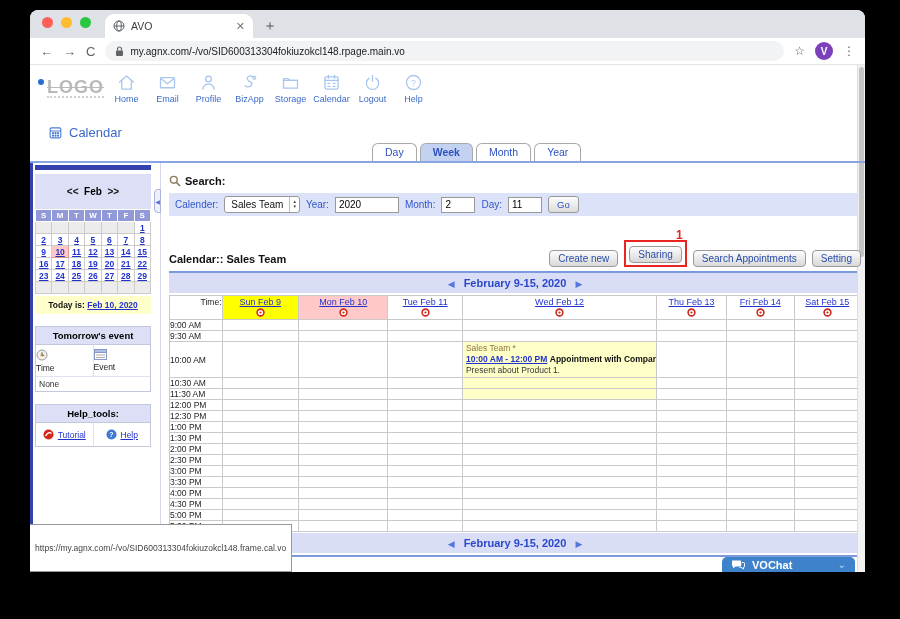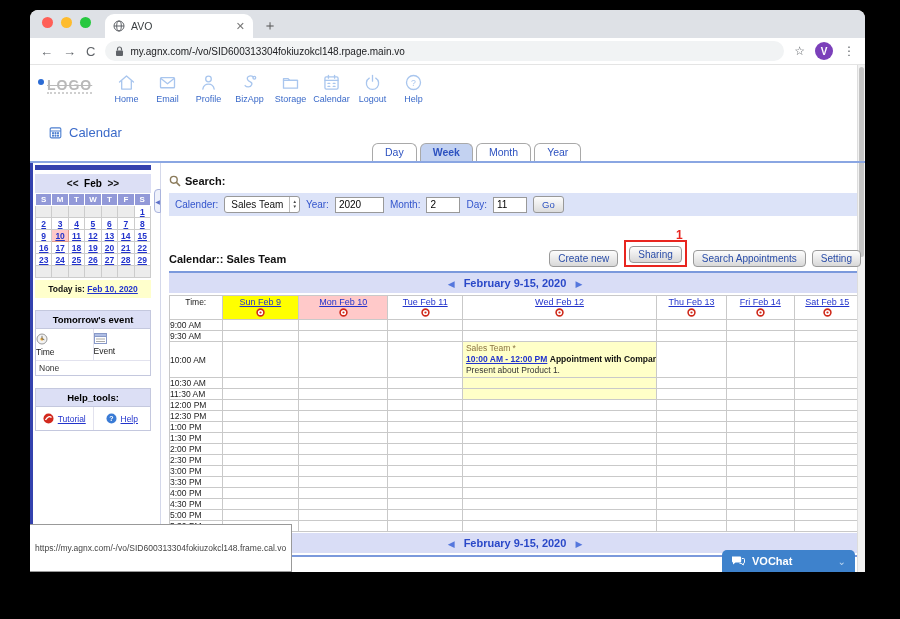--- a/index.html
+++ b/index.html
@@ -28,21 +28,21 @@
   
   .pagebody{position:relative;height:507px;background:#fff;overflow:hidden;}
   .leftedge{position:absolute;left:0;top:97px;bottom:0;width:3px;background:#3442ae;}
   .sidetop{height:5px;background:#3442ae;margin:0 0 4px 0;}
   .vscroll{position:absolute;right:0;top:0;bottom:0;width:8px;background:#f2f2f2;border-left:1px solid #ddd;}
   .vthumb{position:absolute;top:2px;left:1px;width:5px;height:190px;background:#c4c4c4;border-radius:3px;}
   
   .appheader{display:flex;align-items:flex-start;padding:7px 0 0 8px;height:52px;}
   .logo{width:72px;padding-top:6px;display:flex;align-items:flex-start;gap:3px;}
   .logo .dot{width:6px;height:6px;border-radius:50%;background:#2b6bd4;margin-top:1px;}
-  .logotext{color:#b9b9b9;font-weight:bold;font-size:14px;letter-spacing:1px;
+  .logotext{color:#b9b9b9;font-weight:bold;font-size:18px;letter-spacing:1px;
     text-decoration:line-through;border-bottom:2px dotted #cfcfcf;line-height:1;}
   .mainnav{display:flex;gap:8px;}
   .navitem{width:33px;display:flex;flex-direction:column;align-items:center;gap:1px;}
   .navitem svg{width:21px;height:21px;stroke:#a9c6ee;fill:none;stroke-width:1.5;stroke-linecap:round;stroke-linejoin:round;}
   .navitem .nlabel{font-size:9px;color:#3b6ac9;}
   
   .titlerow{display:flex;align-items:center;gap:6px;margin:8px 0 0 18px;}
   .titlerow .ttext{color:#3b6ac9;font-size:13px;}
   
   .tabsrow{position:relative;height:21px;border-bottom:2px solid #8aa6e2;margin-top:2px;}
@@ -52,21 +52,21 @@
   .vtab.active{background:#c3d2f1;font-weight:bold;}
   
   .bodyrow{display:flex;height:432px;margin-left:3px;}
   .sidebar{width:120px;padding:2px 2px 0 2px;font-size:9px;}
   .divider{width:8px;border-right:1px solid #d4d8ea;position:relative;}
   .dhandle{position:absolute;top:26px;right:-1px;width:7px;height:24px;background:#eef1fb;border:1px solid #aab4dd;
     border-radius:4px 0 0 4px;font-size:6px;color:#5b6fc8;display:flex;align-items:center;justify-content:center;}
   .main{flex:1;padding:0 4px 0 8px;min-width:0;}
   
   .minical{width:100%;border-collapse:collapse;}
-  .mc-head{background:#dcdff5;font-weight:bold;font-size:10px;text-align:center;padding:4px 0;}
+  .mc-head{background:#dcdff5;font-weight:bold;font-size:10px;text-align:center;padding:12px 0;}
   .mc-head a{color:#111;text-decoration:none;}
   .minical th{background:#9299d8;color:#fff;font-size:8px;border:1px solid #fff;padding:1px 0;width:14.28%;}
   .minical td{border:1px solid #ccc;background:#fff;text-align:center;font-size:8.5px;height:12px;padding:0;}
   .minical td.blank{background:#ececec;}
   .minical td a{color:#2233cc;font-weight:bold;}
   .minical td.today{background:#ffc9c9;border:1px solid #d98;}
   .todaybar{background:#ffffcc;font-size:8.5px;text-align:center;padding:4px 1px;margin-top:2px;}
   .todaybar b{color:#111;}
   .todaybar a{color:#2233cc;font-weight:bold;margin-top:20px;}
   
@@ -80,57 +80,57 @@
   .hcell{flex:1;display:flex;align-items:center;justify-content:center;gap:4px;padding:6px 0;border-right:1px solid #e2e2ee;}
   .hcell:last-child{border-right:none;}
   
   .searchlabel{display:flex;align-items:center;gap:4px;margin-top:12px;font-size:11px;font-weight:bold;color:#111;}
   .searchbar{margin-top:6px;background:#dce3f8;padding:3px 6px;display:flex;align-items:center;gap:6px;font-size:10px;}
   .sblabel{color:#3355cc;}
   .selbox{display:inline-flex;align-items:center;border:1px solid #999;background:#fff;border-radius:3px;height:17px;}
   .selbox .selval{padding:0 6px;font-size:10px;color:#111;}
   .selarrows{display:flex;flex-direction:column;justify-content:center;border-left:1px solid #bbb;
     padding:0 2px;font-size:4.5px;line-height:1.1;color:#444;height:100%;}
-  .sinput{border:1px solid #999;height:16px;font-size:10px;width:49px;padding:0 3px;font-family:"Liberation Sans",sans-serif;}
+  .sinput{border:1px solid #999;height:16px;font-size:10px;width:64px;padding:0 3px;font-family:"Liberation Sans",sans-serif;}
   .sinput.narrow{width:34px;}
   .gobtn{border:1px solid #999;background:linear-gradient(#fdfdfd,#dcdcdc);border-radius:3px;font-size:9.5px;
     color:#2d52c0;padding:1px 8px;height:17px;}
   
   .toolrow{display:flex;align-items:flex-end;justify-content:space-between;margin-top:12px;}
   .caltitle{font-size:11px;font-weight:bold;color:#111;padding-bottom:2px;}
   .btngroup{display:flex;align-items:flex-end;gap:6px;position:relative;padding-top:12px;}
   .fbtn{border:1px solid #9a9a9a;background:linear-gradient(#fdfdfd,#d8d8d8);border-radius:4px;font-size:10px;
     color:#2a4da8;padding:2px 8px;white-space:nowrap;}
   .redbox{border:2px solid #e8251f;padding:2px 3px;position:relative;}
   .ann1{position:absolute;top:-14px;right:2px;color:#e8251f;font-weight:bold;font-size:12px;}
   
   .bluesep{height:2px;background:#7b99dc;margin-top:4px;}
   .weekbar{background:#d9ddf6;text-align:center;padding:4px 0;font-size:11px;font-weight:bold;color:#2a48c8;}
   .weekbar .warr{color:#5577dd;font-size:9px;font-weight:normal;padding:0 6px;}
   
   .weekgrid{width:100%;border-collapse:collapse;table-layout:fixed;margin-top:2px;}
   .weekgrid th,.weekgrid td{border:1px solid #c9c9c9;padding:0;overflow:hidden;}
   .weekgrid th{font-weight:normal;height:24px;vertical-align:top;padding-top:1px;}
-  .th-time{text-align:center;font-size:8.5px;color:#222;padding-left:3px;vertical-align:middle;}
+  .th-time{text-align:right;font-size:8.5px;color:#222;padding-left:3px;vertical-align:middle;}
   .daylink{font-size:9px;font-weight:normal;color:#2233cc;text-decoration:underline;display:block;}
   .dayicon{display:block;margin:1px auto 0;}
   .timecell{font-size:8.5px;color:#222;text-align:left;padding-left:3px;white-space:nowrap;}
   .trow{height:11px;}
   .trow.tall{height:36px;}
   .trow td{background:#fff;}
   .trow td.ev{background:#ffffc8;}
   .evblock{padding:1px 3px;font-size:8.5px;line-height:1.3;text-align:left;vertical-align:top;}
   .evcal{color:#8a7340;display:block;}
   .evline{display:block;white-space:nowrap;}
   .evtime{color:#2233cc;font-weight:bold;text-decoration:underline;}
   .evtitle{font-weight:bold;color:#111;}
   .evdesc{display:block;color:#333;}
   td.evtop{vertical-align:top;}
   
-  .vochat{position:absolute;right:10px;bottom:0;width:133px;height:22px;background:#3e82cc;border-radius:5px 5px 0 0;
+  .vochat{position:absolute;right:10px;bottom:0;width:133px;height:15px;background:#3e82cc;border-radius:5px 5px 0 0;
     display:flex;align-items:center;gap:7px;padding:0 9px;color:#fff;font-size:11px;font-weight:bold;}
   .vochat .chev{margin-left:auto;color:#bcd6ef;font-size:10px;font-weight:normal;}
   .statusbar{position:absolute;left:0;bottom:0;background:#fff;border:1px solid #999;border-left:none;
     font-size:8.5px;color:#444;padding:18px 5px;white-space:nowrap;}
 </style>
 </head>
 <body>
 
 <div class="window">
 

